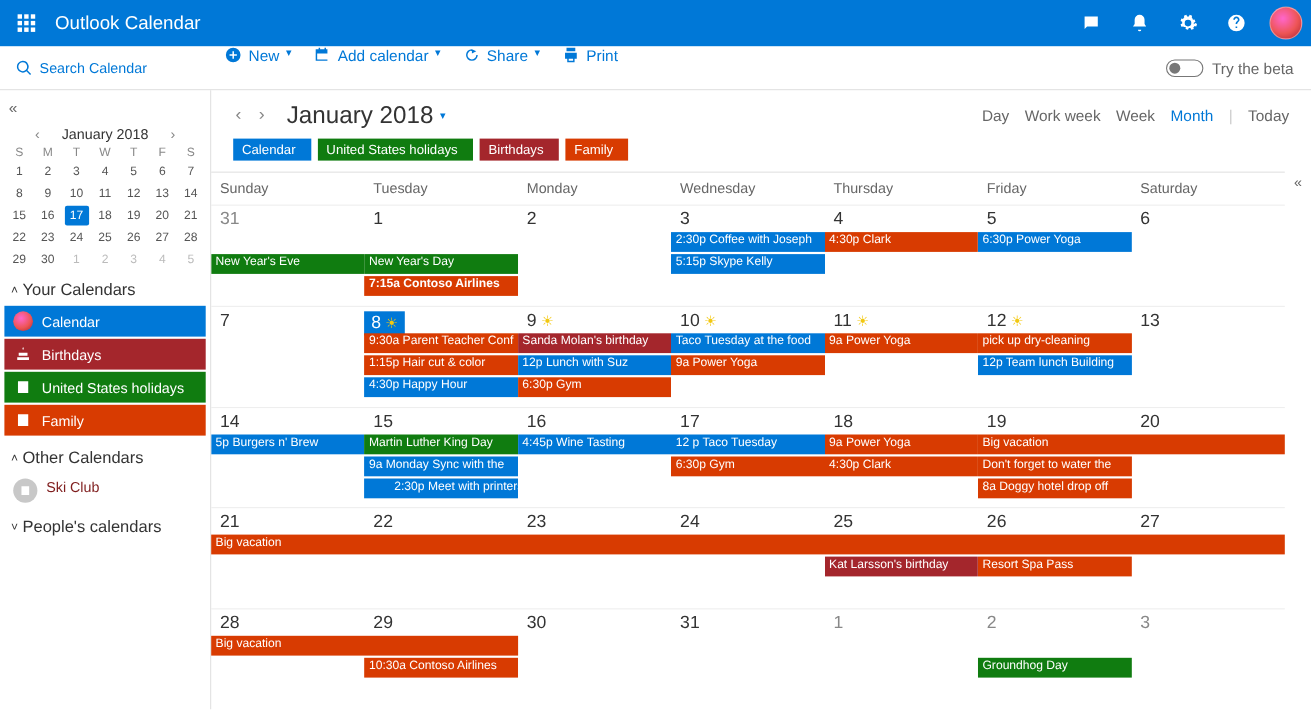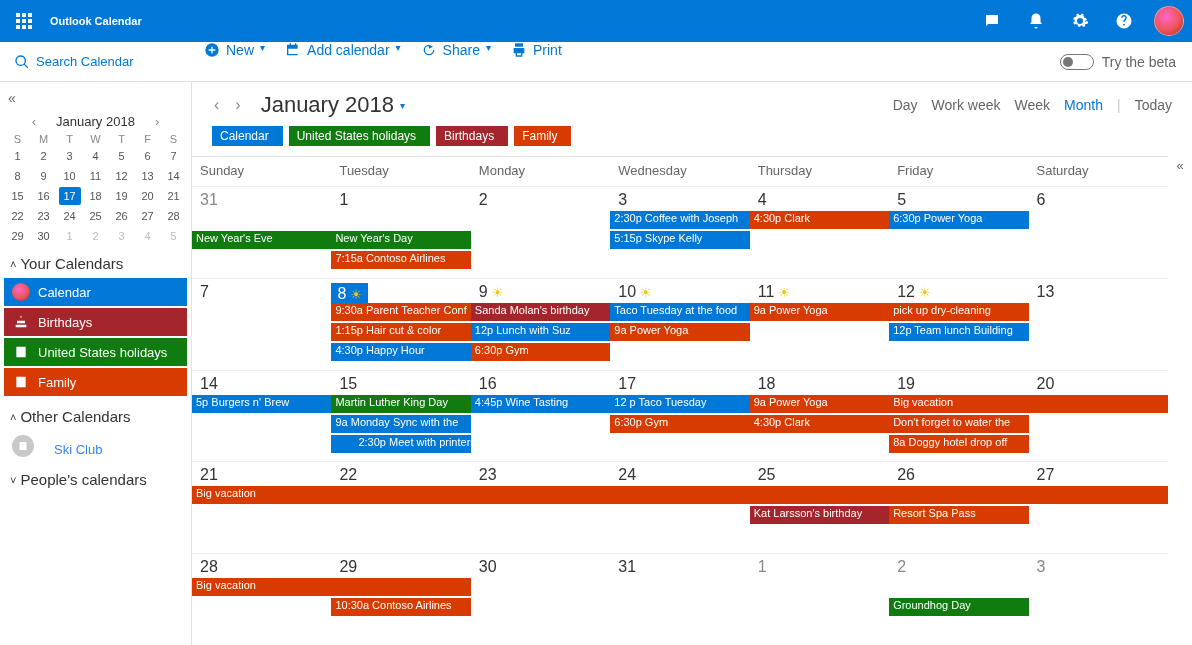--- a/index.html
+++ b/index.html
@@ -1,21 +1,21 @@
 <!DOCTYPE html>
 <html><head>
 <meta charset="utf-8">
 <style>
 * { box-sizing: border-box; margin: 0; padding: 0; font-family: "Segoe UI", Arial, sans-serif; }
 body { background: #fff; font-size: 13px; color: #333; overflow: hidden; width: 1192px; height: 645px; }
 .topbar { height: 42px; background: #0078d7; display: flex; align-items: center; color: #fff; }
 .waffle { width: 48px; height: 42px; display:flex; align-items:center; justify-content:center; cursor:pointer; }
 .waffle-grid { display:grid; grid-template-columns:repeat(3,4px); grid-gap:2px; }
 .waffle-grid span { width:4px; height:4px; background:#fff; }
-.app-title { font-size: 11px; font-weight: 700; padding-left: 2px; }
+.app-title { font-size: 17px; font-weight: 400; padding-left: 2px; }
 .topbar-right { margin-left:auto; display:flex; align-items:center; }
 .tb-icon { width:44px; height:42px; display:flex; align-items:center; justify-content:center; cursor:pointer; }
 .tb-icon svg { fill:#fff; }
 .avatar { width:30px; height:30px; border-radius:50%; background: radial-gradient(circle at 40% 35%, #f6c 0%, #e55 55%, #a23 100%); margin:0 8px; border:1px solid rgba(255,255,255,.4); }
 .toolbar { height:40px; border-bottom:1px solid #e1e1e1; display:flex; align-items:center; padding:0 8px; }
 .search-box { width:186px; display:flex; align-items:center; color:#0078d7; padding-left:6px; gap:6px; cursor:text; }
 .tool-btn { display:flex; align-items:flex-start; gap:6px; color:#0078d7; padding:0 10px; height:40px; cursor:pointer; font-size:14px; }
 .tool-btn svg { fill:#0078d7; }
 .caret { font-size:10px; color:#0078d7; }
 .beta { margin-left:auto; display:flex; align-items:center; gap:8px; font-size:14px; color:#666; padding-right:8px; }
@@ -33,21 +33,21 @@
 .mini-grid .out { color:#bbb; }
 .mini-grid .sel { background:#0078d7; color:#fff; border-radius:2px; }
 .sec-head { display:flex; align-items:center; gap:4px; font-size:15px; color:#333; padding:10px 6px 6px 6px; cursor:pointer; }
 .sec-head .chev { font-size:11px; }
 .cal-item { height:28px; display:flex; align-items:center; gap:8px; color:#fff; font-size:13px; padding:0 8px; margin-bottom:2px; cursor:pointer; }
 .cal-item .cal-icon { width:18px; height:18px; display:flex; align-items:center; justify-content:center; }
 .cal-blue { background:#0078d7; }
 .cal-red { background:#a4262c; }
 .cal-green { background:#107c10; }
 .cal-orange { background:#d83b01; }
-.other-item { display:flex; align-items:flex-end; gap:20px; padding:4px 8px; color:#3b82f6; cursor:pointer; }
+.other-item { display:flex; align-items:flex-start; gap:8px; padding:4px 8px; color:#7f1d1d; cursor:pointer; }
 .circle-icon { width:22px; height:22px; border-radius:50%; background:#c8c8c8; display:flex; align-items:center; justify-content:center; }
 .main { flex:1; display:flex; flex-direction:column; position:relative; }
 .main-top { padding:10px 20px 4px 20px; display:flex; align-items:center; }
 .month-nav { display:flex; align-items:center; gap:12px; }
 .nav-arrow { color:#888; cursor:pointer; font-size:16px; padding:0 2px; }
 .month-title { font-size:22px; font-weight:400; color:#333; padding-left:6px; display:flex; align-items:center; gap:6px; }
 .view-switch { margin-left:auto; display:flex; gap:14px; font-size:14px; color:#666; align-items:center; }
 .view-switch span { cursor:pointer; }
 .view-switch .active { color:#0078d7; }
 .vdiv { color:#ccc; }
@@ -302,21 +302,21 @@
           </div>
         <div id="weeks" style="flex:1; display:flex; flex-direction:column;">
             <div class="weekrow">
               <div class="cell">
                 <div class="dnum">31</div>
                 <div class="eventbar ev-green" style="top: 44px;">New Year's Eve</div>
               </div>
               <div class="cell">
                 <div class="dnum curmonth">1</div>
                 <div class="eventbar ev-green" style="top: 44px;">New Year's Day</div>
-                <div class="eventbar ev-orange" style="top: 64px;">7:15a Contoso Airlines</div>
+                <div class="eventbar ev-orange" style="top: 64px; font-weight: bold;">7:15a Contoso Airlines</div>
               </div>
               <div class="cell">
                 <div class="dnum curmonth">2</div>
               </div>
               <div class="cell">
                 <div class="dnum curmonth">3</div>
                 <div class="eventbar ev-blue" style="top: 24px;">2:30p Coffee with Joseph</div>
                 <div class="eventbar ev-blue" style="top: 44px;">5:15p Skype Kelly</div>
               </div>
               <div class="cell">

